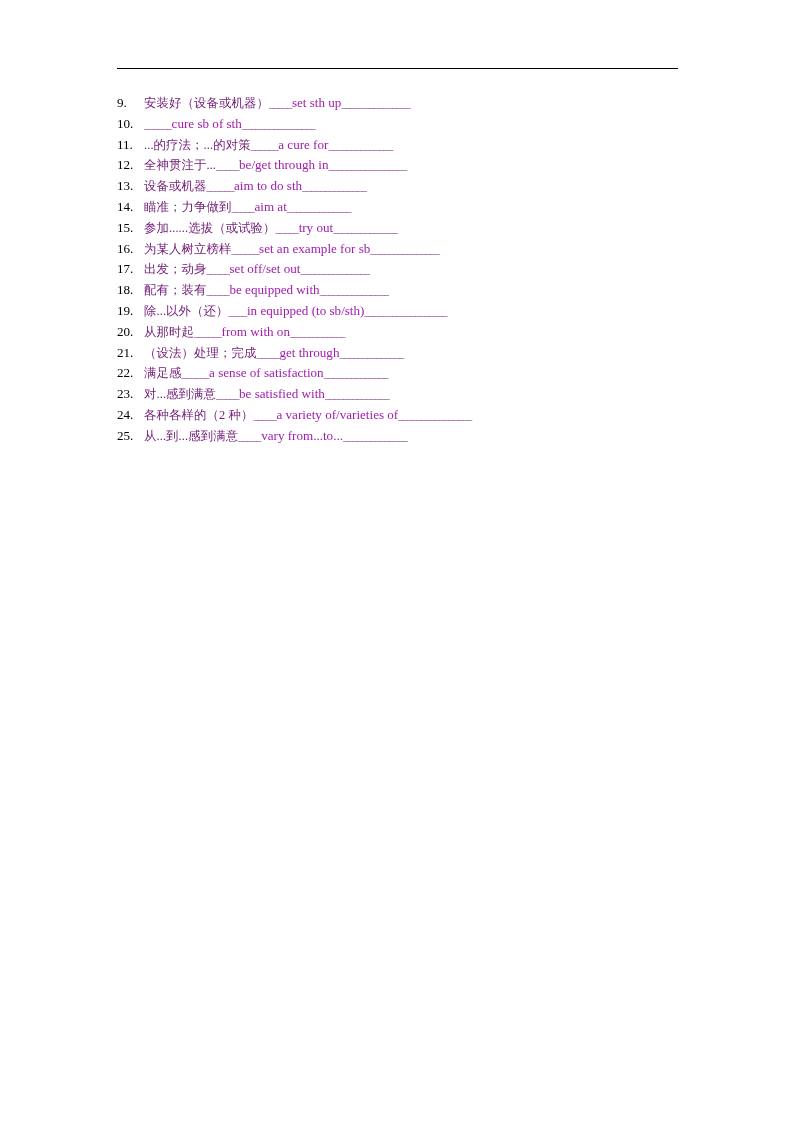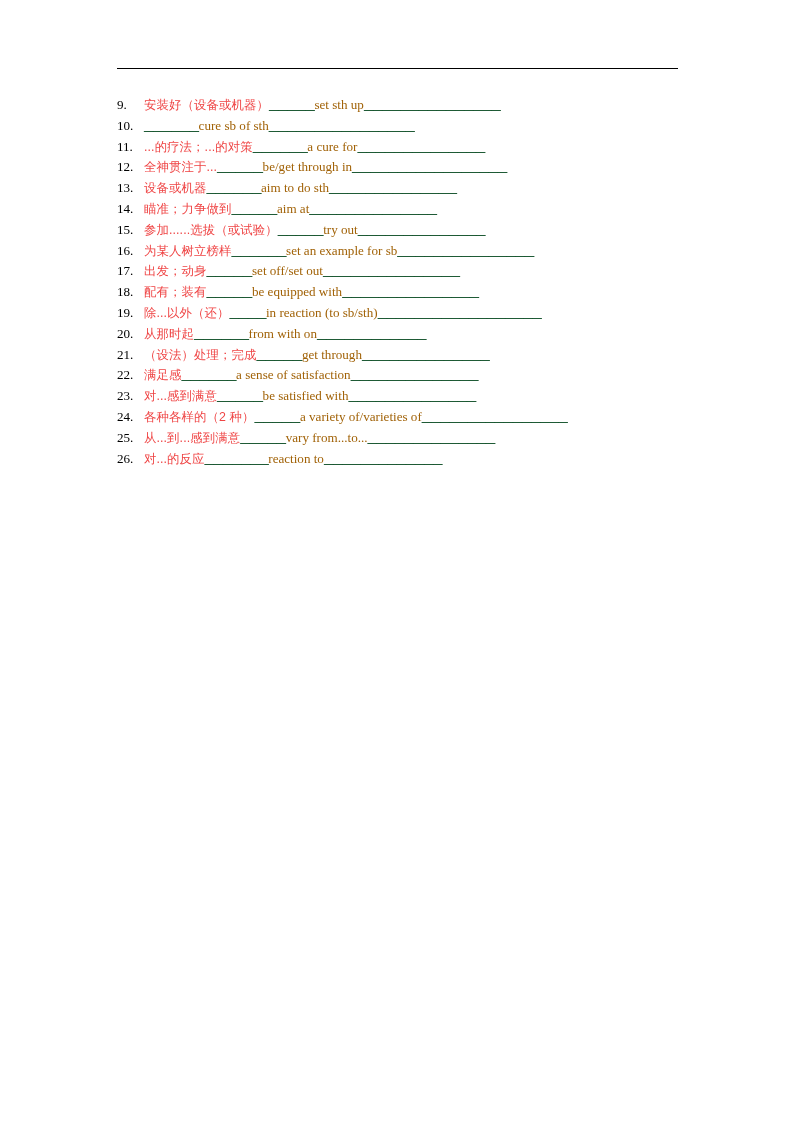--- a/index.html
+++ b/index.html
@@ -54,38 +54,38 @@
     display: inline-block;
     width: 27px;
     text-align: left;
     font-family: "Liberation Serif", "DejaVu Serif", serif;
     font-size: 13.1px;
     color: #000000;
     flex: 0 0 auto;
   }
 
   .cn {
-    font-family: Liberation Sans, sans-serif;
+    font-family: Liberation Serif, serif;
     font-size: 12.4px;
-    color: #ef4444;
+    color: #701a75;
     letter-spacing: 0.1px;
   }
 
   .rule-pre,
   .rule-post {
     font-family: "Liberation Serif", "DejaVu Serif", serif;
-    font-size: 19px;
-    color: #14532d;
+    font-size: 10px;
+    color: #701a75;
     letter-spacing: -0.4px;
   }
 
   .ans {
     font-family: "Liberation Serif", "DejaVu Serif", serif;
     font-size: 13.1px;
-    color: #a16207;
+    color: #a21caf;
   }
 </style>
 </head>
 <body>
 
 <div id="page">
 
   <div id="header-rule"></div>
 
   <div id="content">
@@ -155,21 +155,21 @@
         <span class="num">18.</span>
         <span class="cn">配有；装有</span>
         <span class="rule-pre">_____</span>
         <span class="ans">be equipped with</span>
         <span class="rule-post">_______________</span>
       </div>
       <div class="item">
         <span class="num">19.</span>
         <span class="cn">除...以外（还）</span>
         <span class="rule-pre">____</span>
-        <span class="ans">in reaction (to sb/sth)</span>
+        <span class="ans">in equipped (to sb/sth)</span>
         <span class="rule-post">__________________</span>
       </div>
       <div class="item">
         <span class="num">20.</span>
         <span class="cn">从那时起</span>
         <span class="rule-pre">______</span>
         <span class="ans">from with on</span>
         <span class="rule-post">____________</span>
       </div>
       <div class="item">
@@ -200,22 +200,15 @@
         <span class="ans">a variety of/varieties of</span>
         <span class="rule-post">________________</span>
       </div>
       <div class="item">
         <span class="num">25.</span>
         <span class="cn">从...到...感到满意</span>
         <span class="rule-pre">_____</span>
         <span class="ans">vary from...to...</span>
         <span class="rule-post">______________</span>
       </div>
-      <div class="item">
-        <span class="num">26.</span>
-        <span class="cn">对...的反应</span>
-        <span class="rule-pre">_______</span>
-        <span class="ans">reaction to</span>
-        <span class="rule-post">_____________</span>
-      </div>
     </div>
 
 </div>
 
 </body></html>

